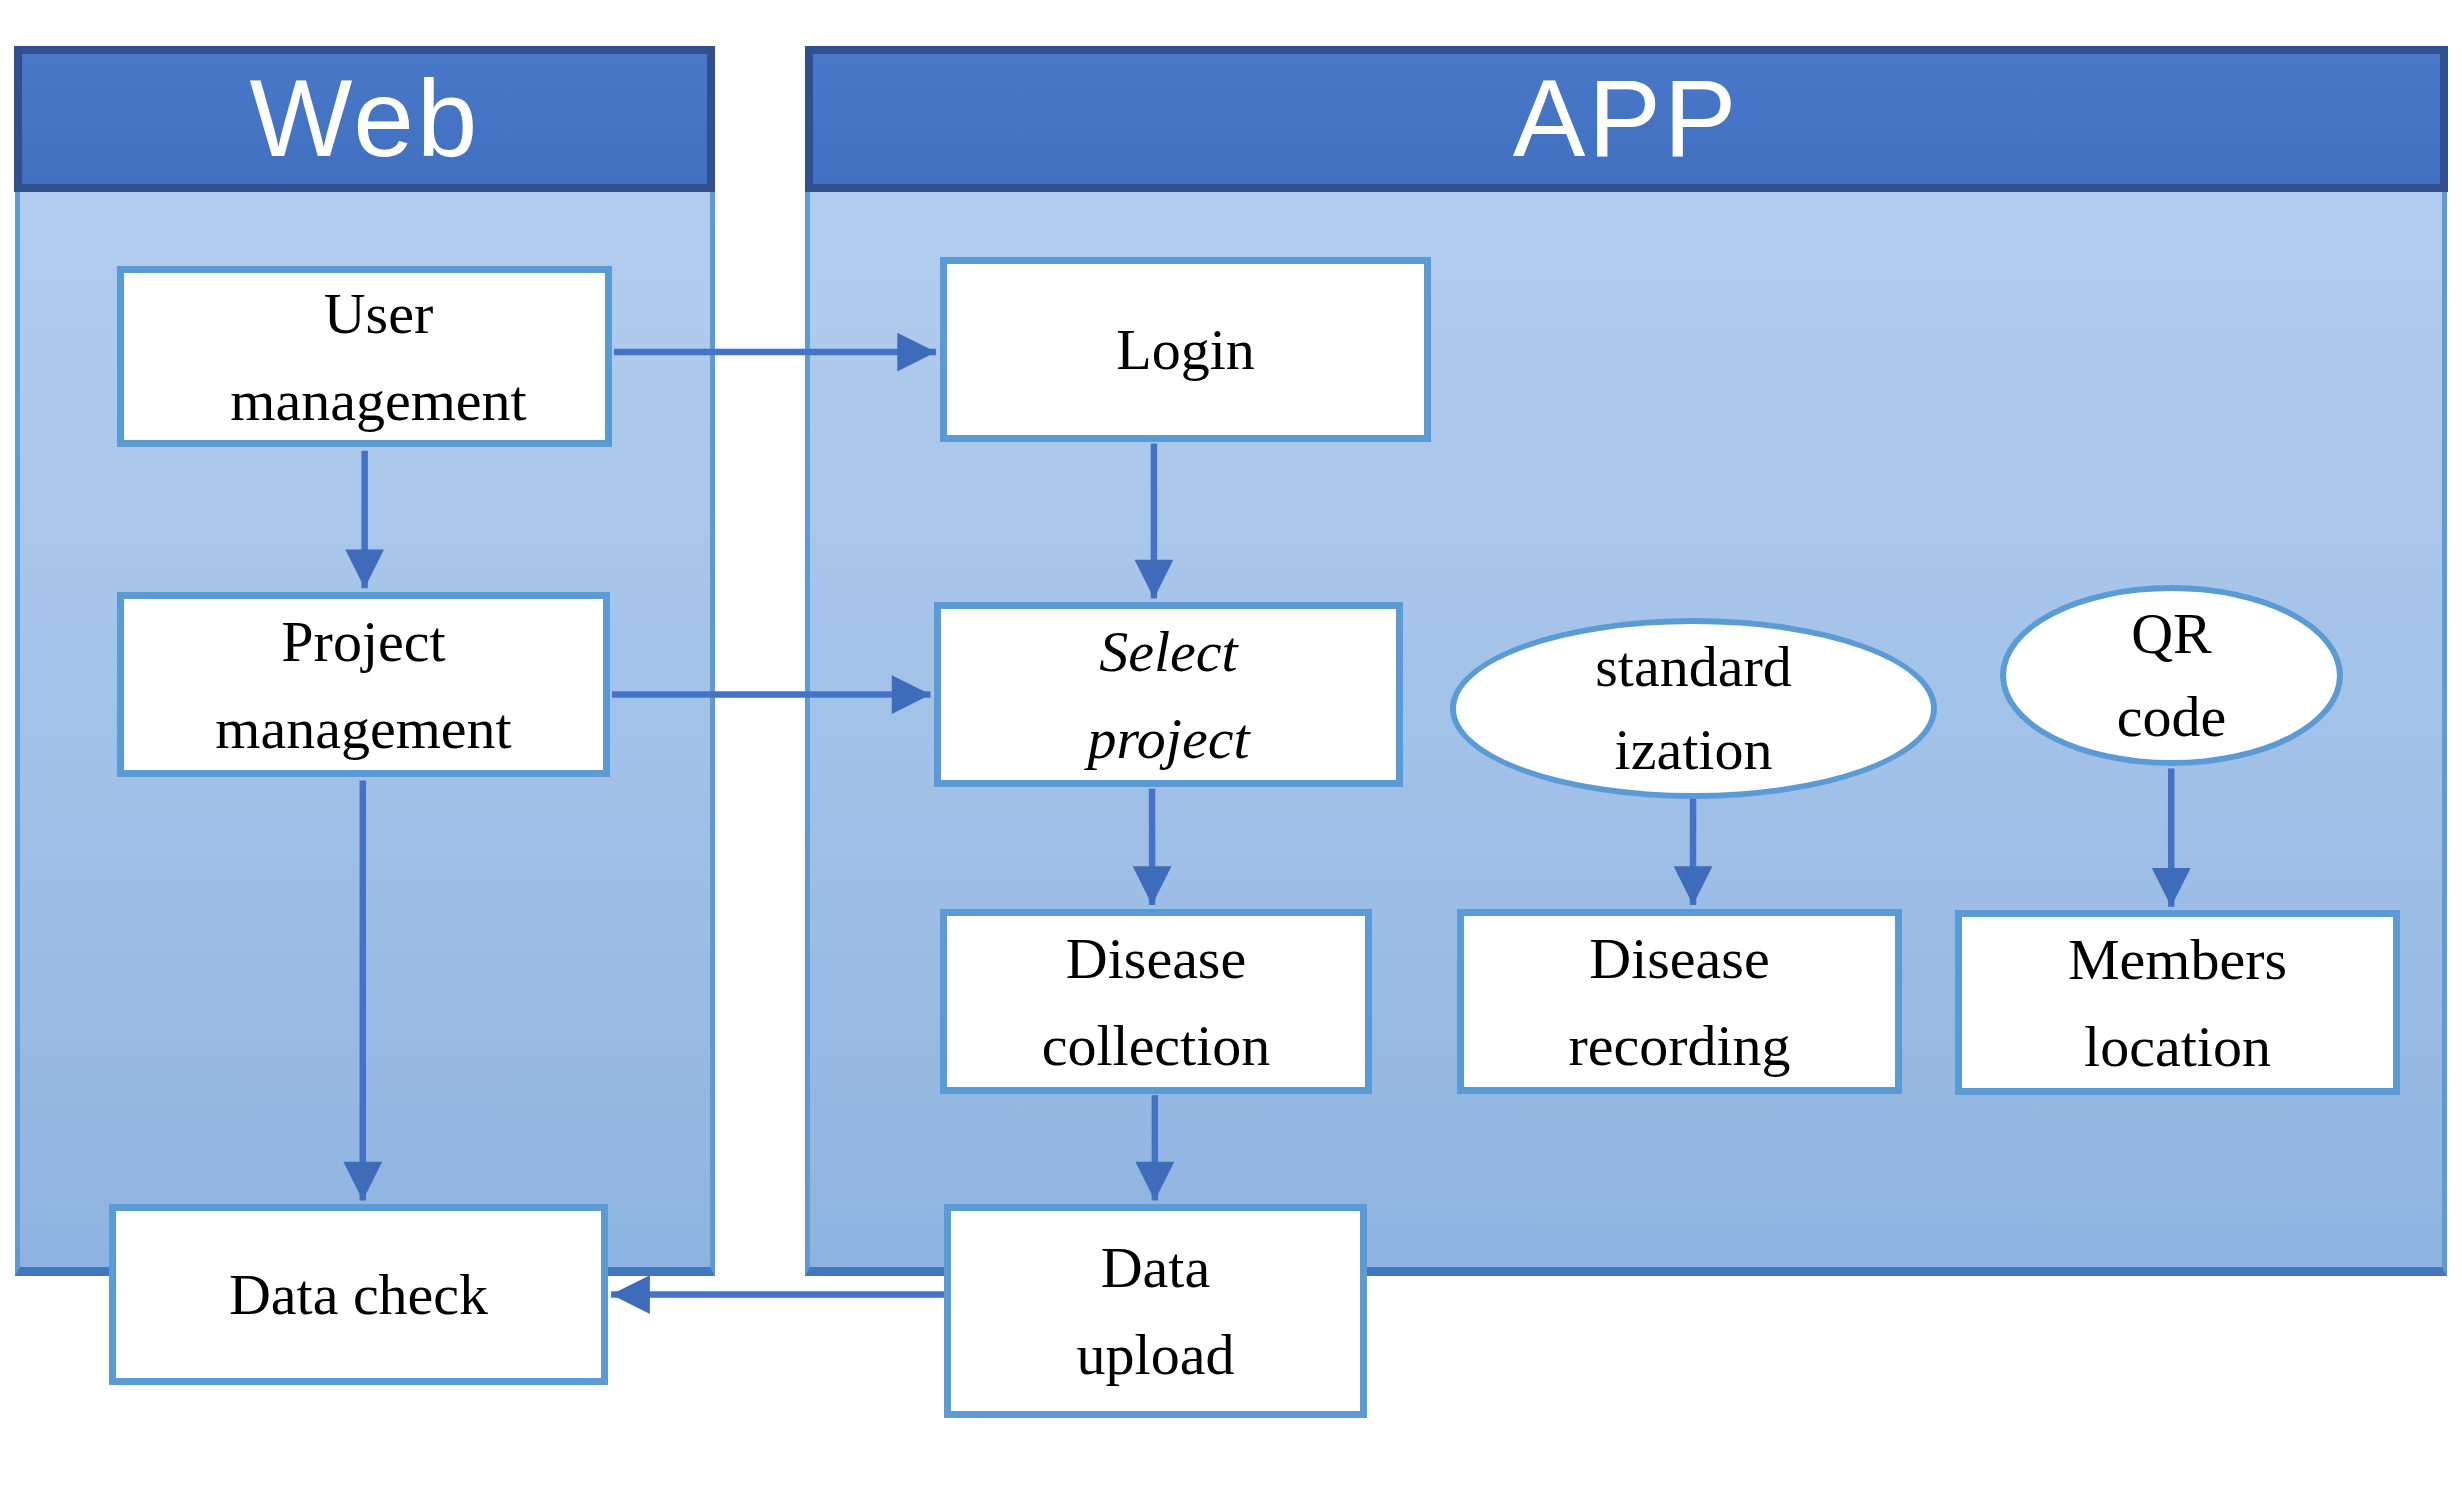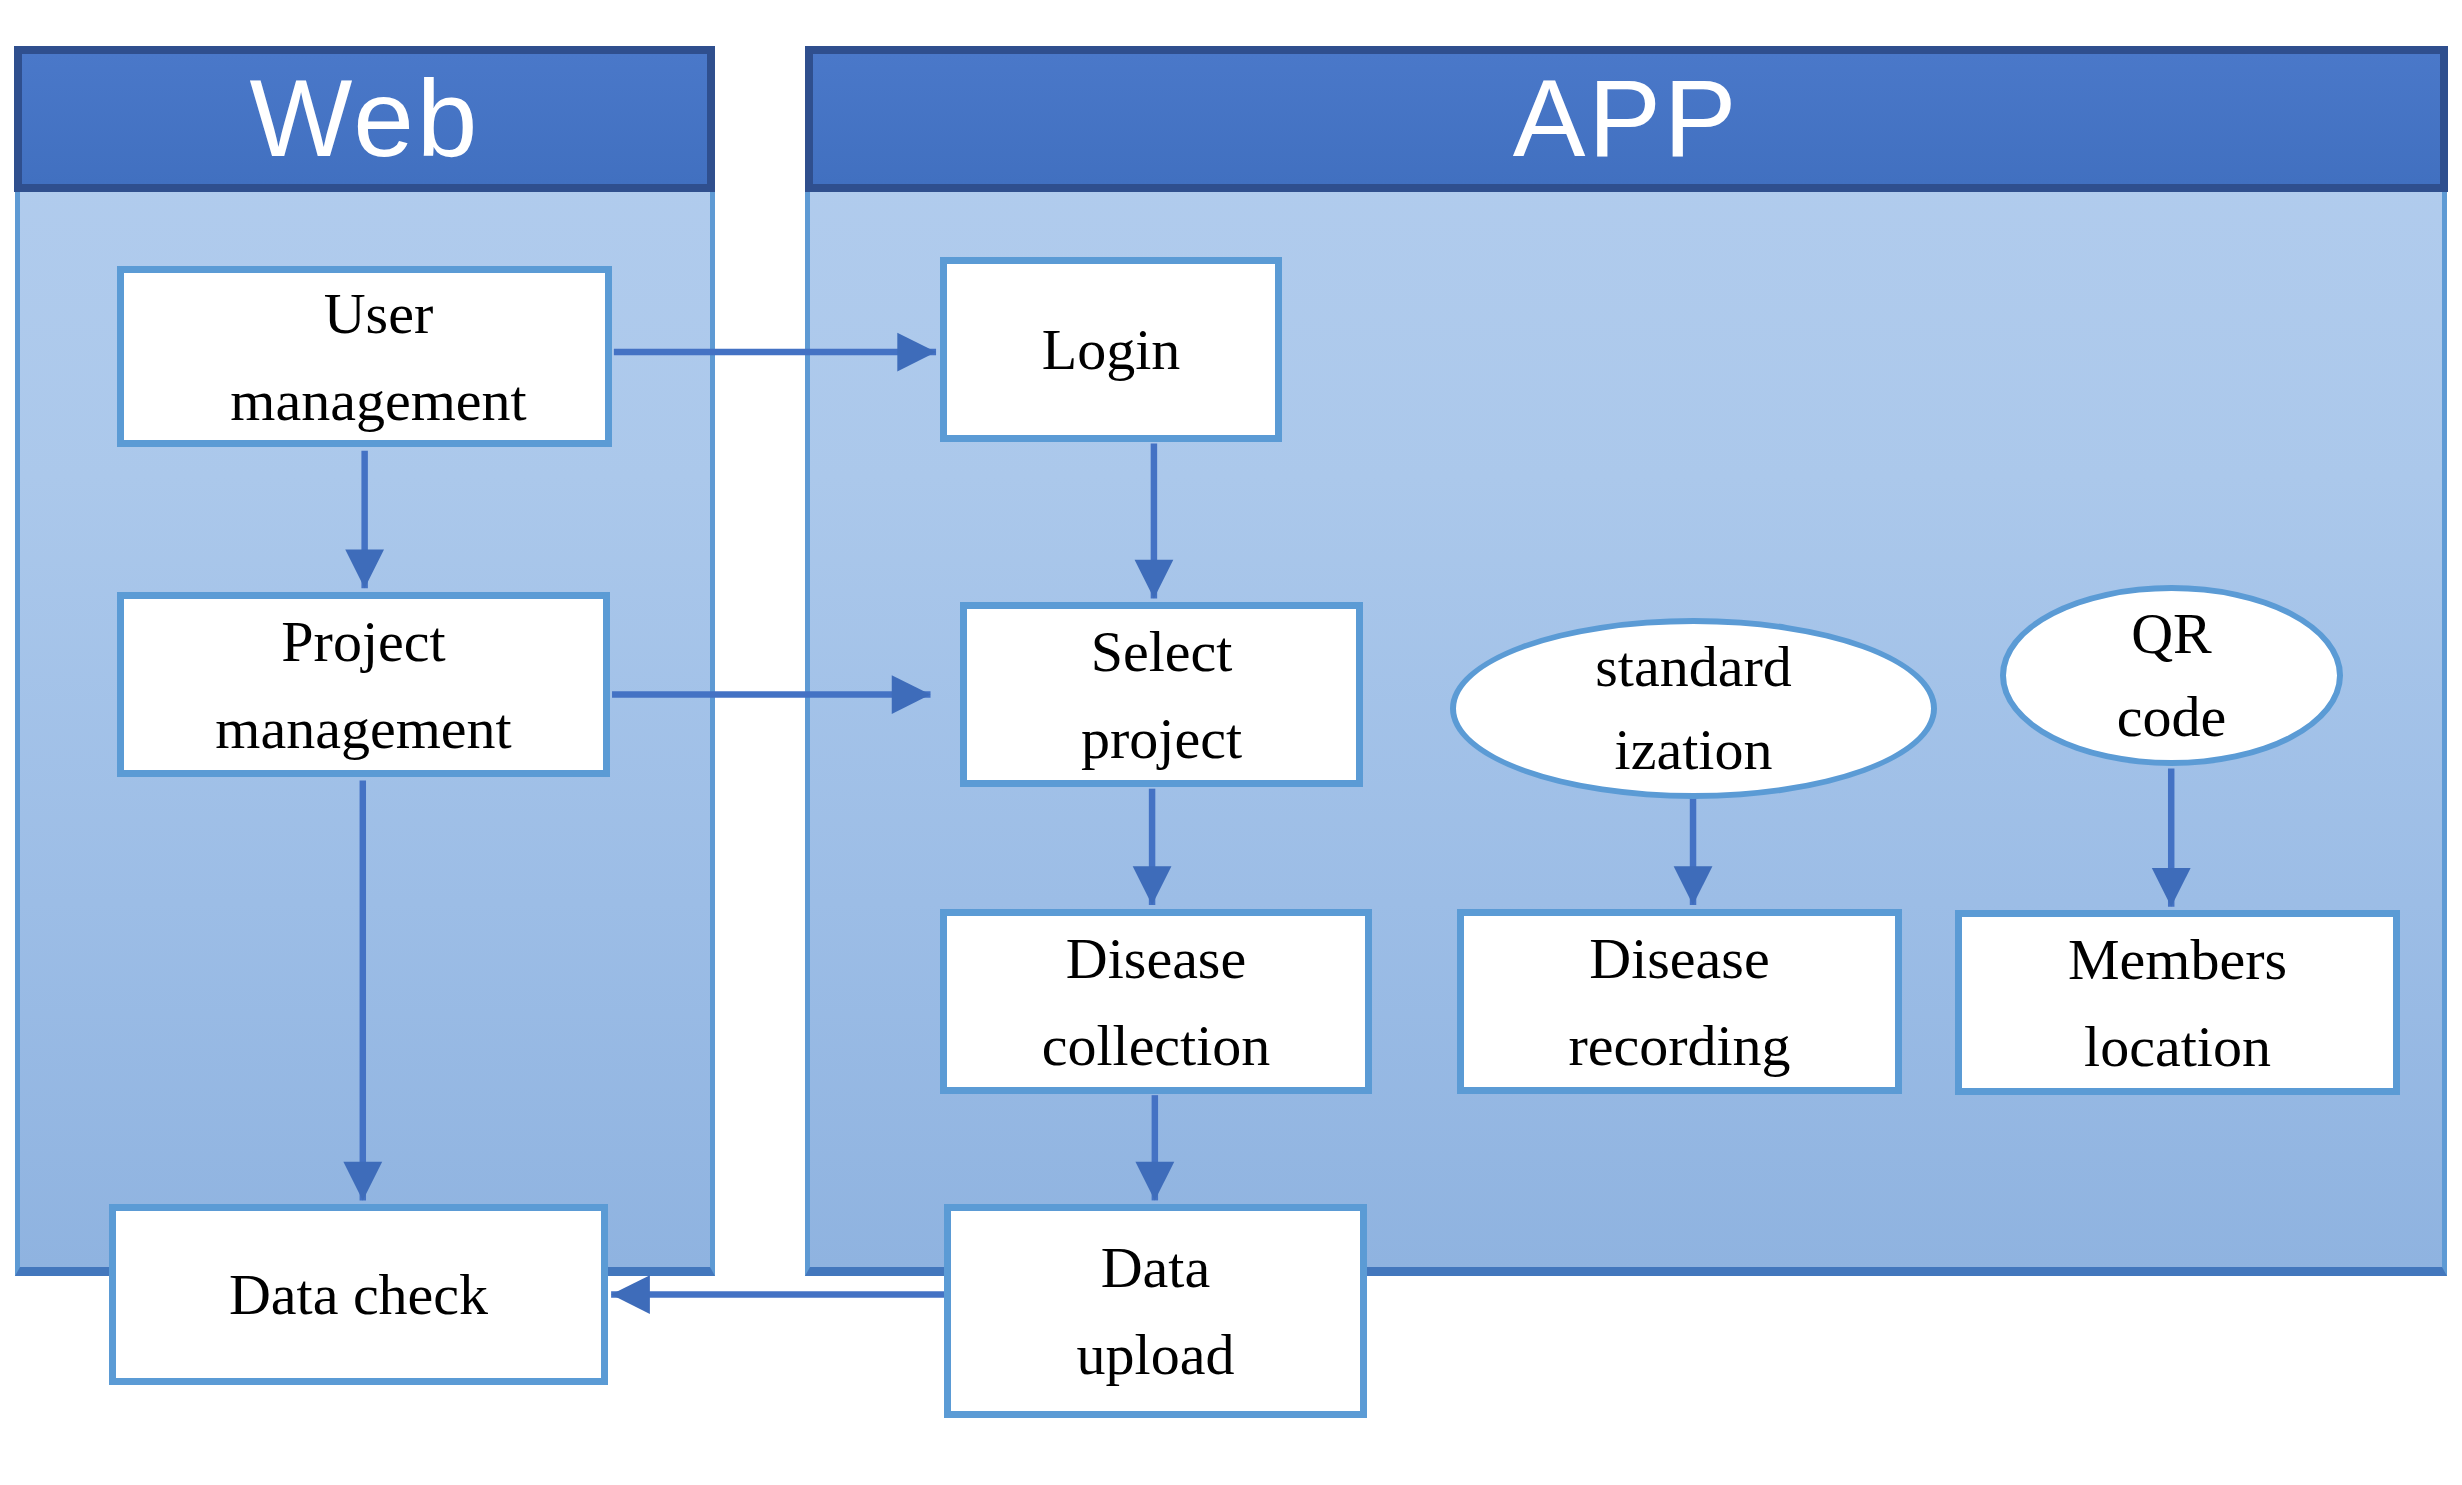--- a/index.html
+++ b/index.html
@@ -46,23 +46,23 @@
     white-space:pre-line;
     font-size:58px;line-height:1.5;color:#000000;
     z-index:3;
   }
   .node.ellipse{
     border-radius:50%;
     border-width:6.5px;
     line-height:1.42;
   }
   .n-user-management   {left:117px; top:266px; width:495px; height:181px;padding-left:28px;}
-  .n-login             {left:940px;top:257px; width:342px; height:185px;}
+  .n-login             {left:940px;top:257px; width:491px; height:185px;}
   .n-project-management{left:117px; top:592px; width:493px; height:185px;}
-  .n-select-project    {left:960px;top:602px; width:403px; height:185px;}
+  .n-select-project    {left:934px;top:602px; width:469px; height:185px;font-style:italic;}
   .n-standardization   {left:1450px;top:618px; width:487px; height:181px;}
   .n-qr-code           {left:2000px;top:585px; width:343px; height:181px;}
   .n-disease-collection{left:940px;top:909px; width:432px; height:185px;}
   .n-disease-recording {left:1457px;top:909px; width:445px; height:185px;}
   .n-members-location  {left:1955px;top:910px; width:445px; height:185px;}
   .n-data-check        {left:109px; top:1204px;width:499px; height:181px;}
   .n-data-upload       {left:944px;top:1204px;width:423px; height:214px;}
   
   .connectors{
     position:absolute;left:0;top:0;width:2462px;height:1486px;

